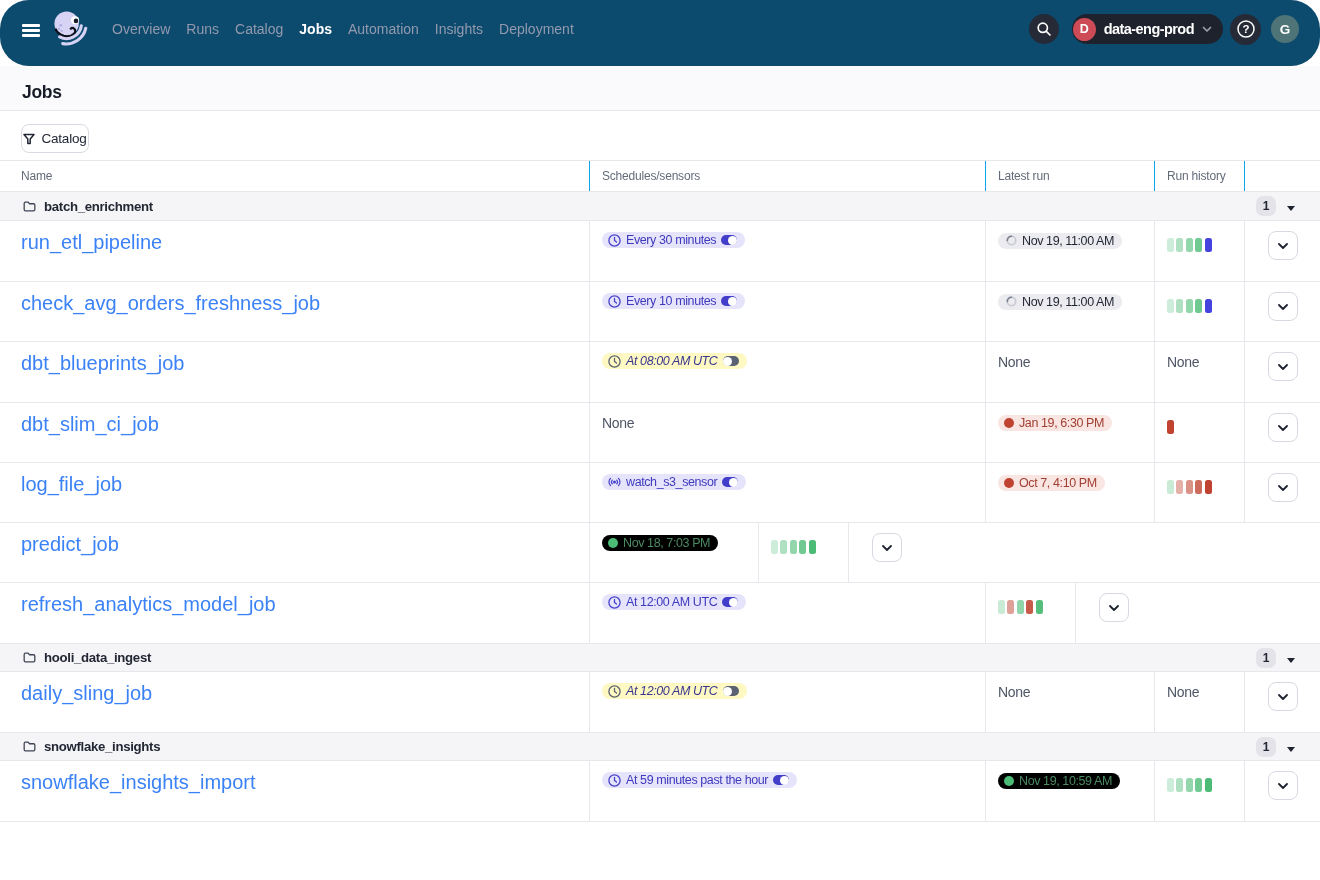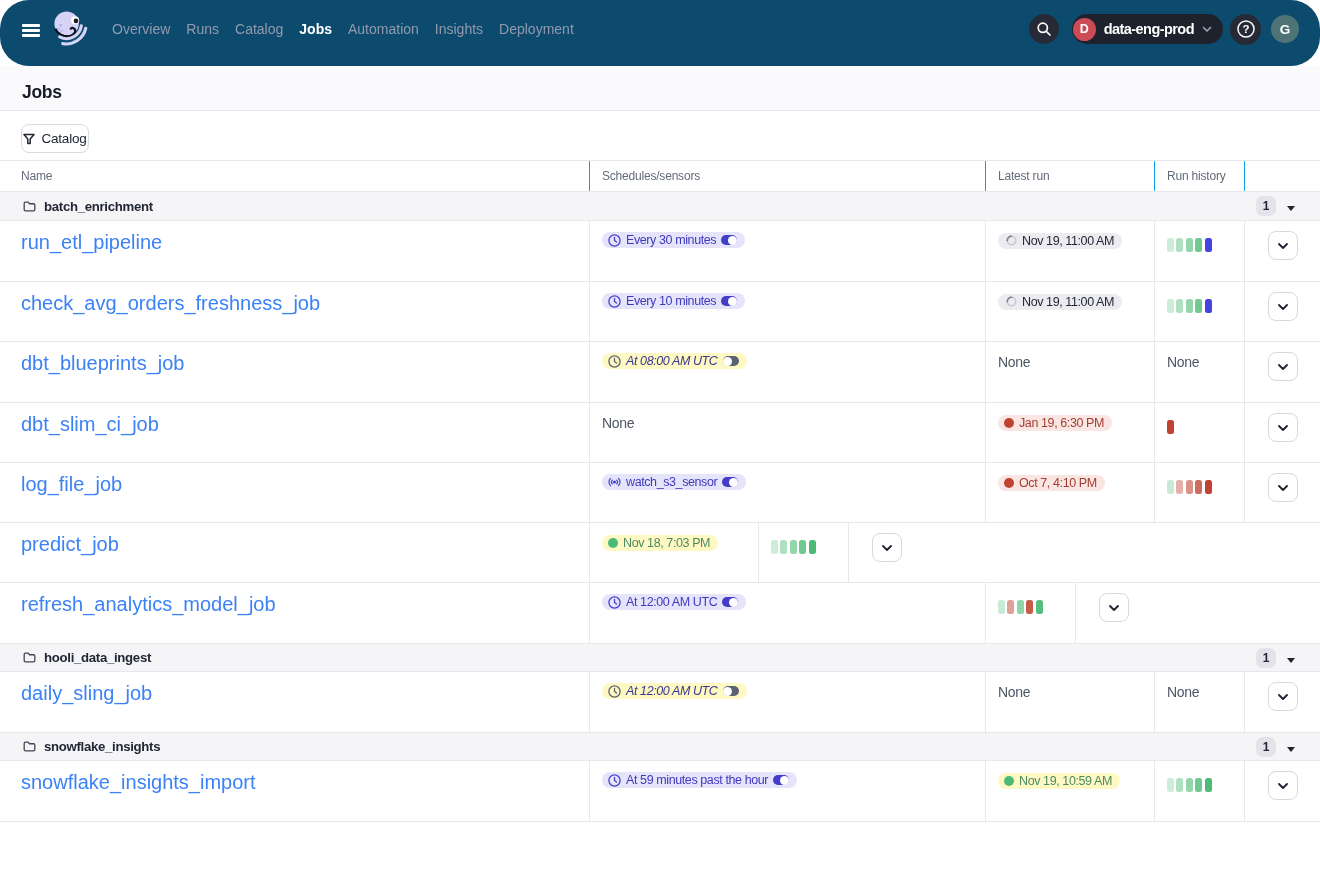--- a/index.html
+++ b/index.html
@@ -57,21 +57,21 @@
   
   .pill { display:inline-flex; align-items:center; height:16px; border-radius:8px; padding:0 8px 0 6px; gap:5px; }
   .pill.sched { background:#e6e4fb; }
   .pill.sched .ptxt { font-size:12.5px; letter-spacing:-0.6px; letter-spacing:-0.4px; color:#3e3abd; }
   .pill.schedoff { background:#fef9c3;font-style:italic; }
   .pill.schedoff .ptxt { font-size:12.5px; letter-spacing:-0.6px; letter-spacing:-0.4px; color:#3a378f; }
   .pill.runq { background:#ebebf0; padding-left:8px; }
   .pill.runq .ptxt { font-size:12.5px; letter-spacing:-0.6px; letter-spacing:-0.4px; color:#1f2430; }
   .pill.runr { background:#f9e5e1; }
   .pill.runr .ptxt { font-size:12.5px; letter-spacing:-0.6px; letter-spacing:-0.4px; color:#a23f33; }
-  .pill.rung { background:#fef9c3; }
+  .pill.rung { background:#000000; }
   .pill.rung .ptxt { font-size:12.5px; letter-spacing:-0.6px; letter-spacing:-0.4px; color:#4c8a63; }
   .dot { width:10px; height:10px; border-radius:50%; }
   .toggle { position:relative; width:16px; height:10px; border-radius:5px; }
   .toggle.on { background:#423ec9; }
   .toggle.on::after { content:""; position:absolute; right:0.5px; top:0.5px; width:9px; height:9px; border-radius:50%; background:#fff; }
   .toggle.off { background:#5a6273; }
   .toggle.off::after { content:""; position:absolute; left:0.5px; top:0.5px; width:9px; height:9px; border-radius:50%; background:#fff; }
   
   .bars { display:flex; gap:2.4px; padding-top:6px; }
   .bars span { width:7px; height:14px; border-radius:2.5px; }

